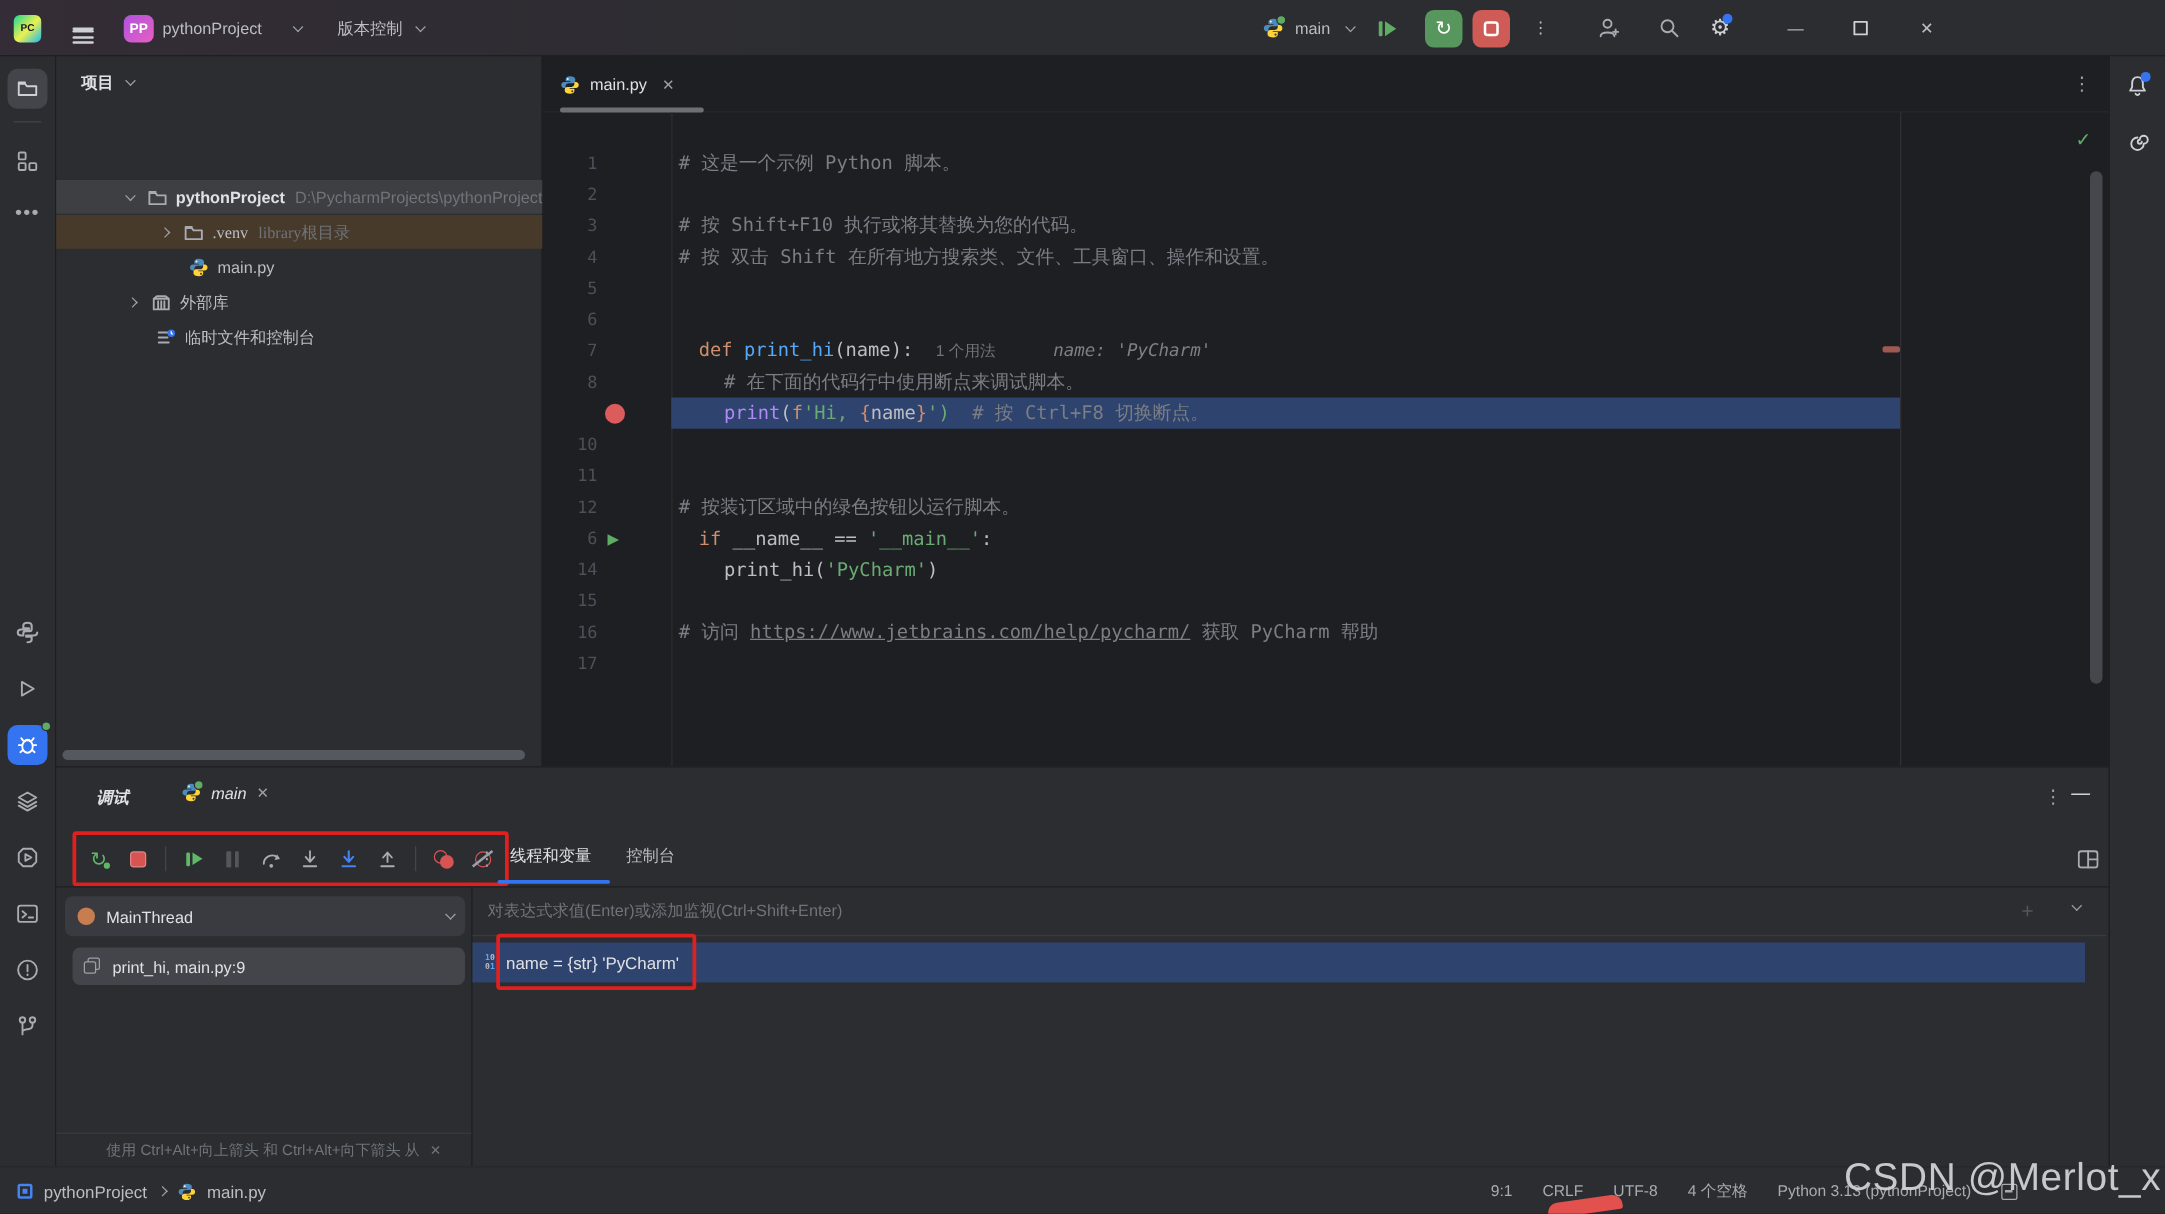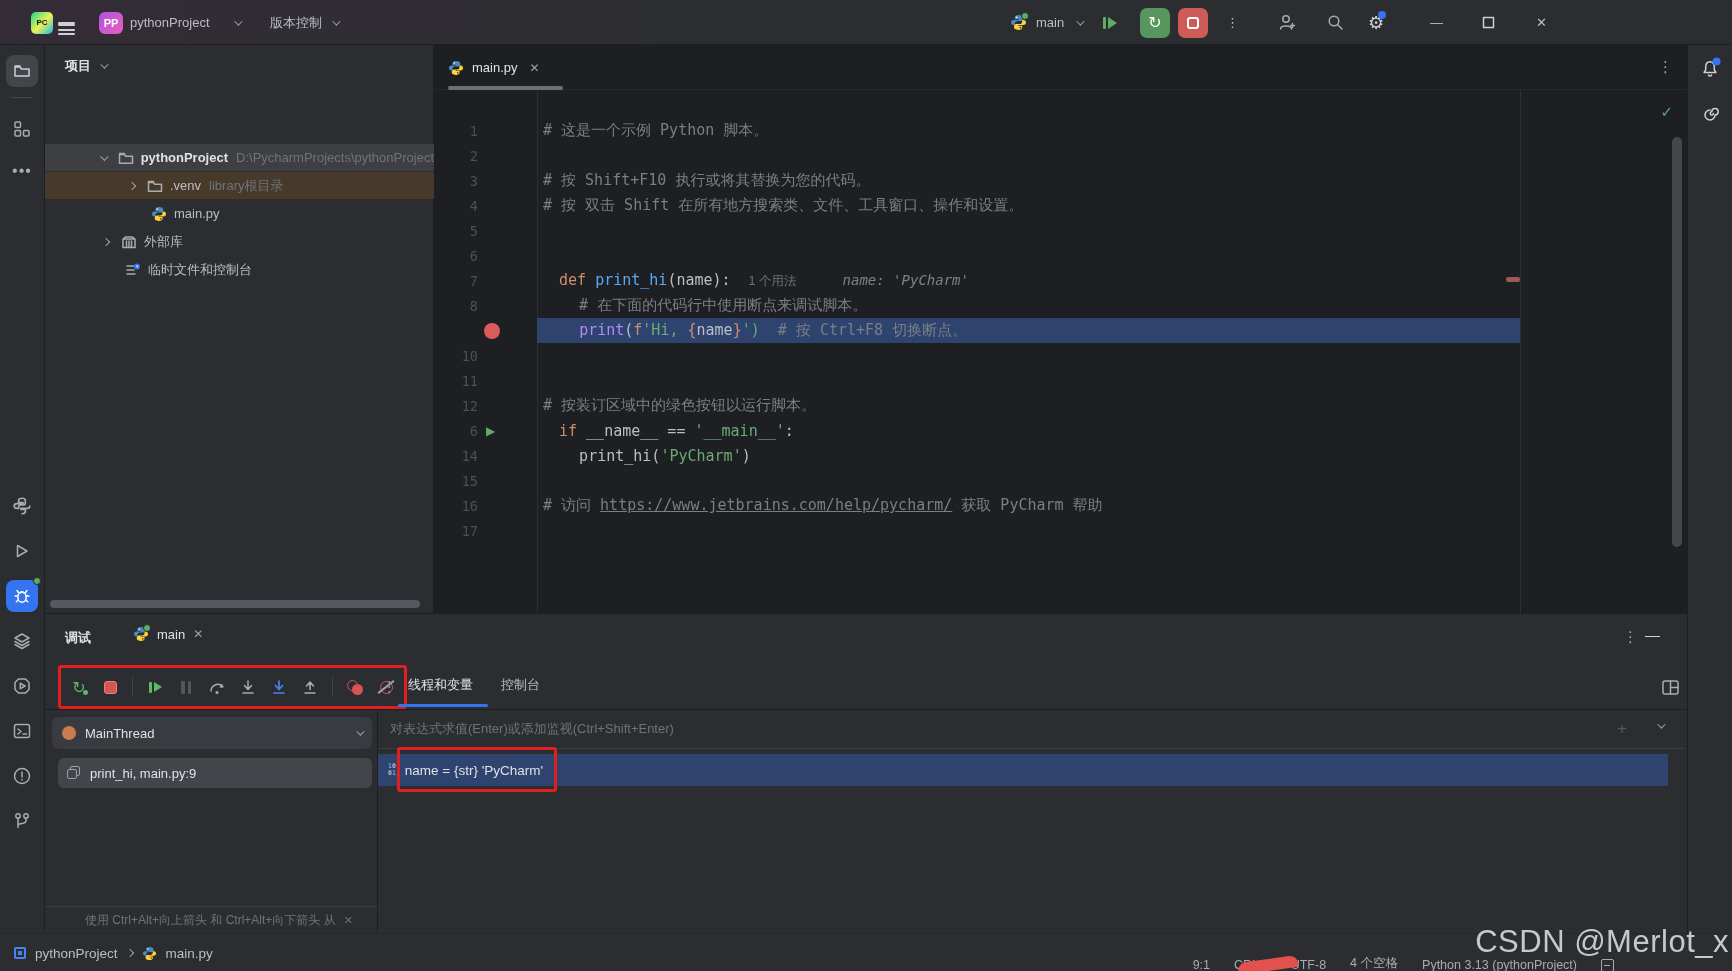--- a/index.html
+++ b/index.html
@@ -9,21 +9,21 @@
   #stage { position:relative; width:1732px; height:971px; background:#1e1f22; }
 
   
   #titlebar { position:absolute; left:0; top:0; width:1732px; height:45px;
     background:linear-gradient(90deg,#342c36 0%,#2c2d31 38%,#2b2d30 100%);
     border-bottom:1px solid #1e1f22; }
   #titlebar .it { position:absolute; top:0; height:45px; display:flex; align-items:center; color:#bcbec4; font-size:13px; }
   .appicon { width:22px; height:22px; border-radius:5px;
     background:linear-gradient(135deg,#1bd596 0%,#ecf151 52%,#19b9f1 100%);
     display:flex; align-items:center; justify-content:center;
-    font:700 8px "Liberation Sans",sans-serif; color:#15161a;margin-left:20px; }
+    font:700 8px "Liberation Sans",sans-serif; color:#15161a; }
   .hamburger span { display:block; width:17px; height:2px; background:#ced0d6; margin:2.5px 0; border-radius:1px; }
   .ppbadge { width:24px; height:22px; border-radius:6px; background:linear-gradient(135deg,#b052e0,#e85fc0);
     color:#fff; font:700 11px "Liberation Sans",sans-serif; display:flex; align-items:center; justify-content:center; }
   .tbtext { color:#dfe1e5; font-size:13.5px; }
   .tbtext2 { color:#bcbec4; font-size:13px;font-family:Liberation Mono, monospace; }
   .chev { display:inline-block; width:6px; height:6px; border-right:1.6px solid #9da0a8;
     border-bottom:1.6px solid #9da0a8; transform:rotate(45deg) translateY(-2px); }
   .chev.r { transform:rotate(-45deg); }
   .kebab { color:#9da0a8; font-size:15px; letter-spacing:0; font-family:"DejaVu Sans",sans-serif; }
   .runbtn { width:30px; height:30px; border-radius:7px; display:flex; align-items:center; justify-content:center; }
@@ -50,21 +50,21 @@
 
   
   #projpanel { position:absolute; left:45px; top:45px; width:389px; height:568px; background:#2b2d30; border-right:1px solid #1e1f22; }
   #projhead { position:absolute; left:20px; top:12px; display:flex; align-items:center; gap:9px;
     color:#dfe1e5; font-size:13px; font-weight:700; }
   .trow { position:absolute; left:0; width:389px; height:27px; display:flex; align-items:center; color:#bcbec4; font-size:13px; white-space:nowrap; overflow:hidden; }
   .trow .nm { color:#bcbec4; }
   .trow .nm.b { color:#dfe1e5; font-weight:700; }
   .trow .meta { color:#6f737a; margin-left:8px; }
   .trow.sel { background:#3d3f43; }
-  .trow.venv { background:#473a2b; }
+  .trow.venv { background:#473a2b;font-family:Liberation Serif, serif; }
   .tico { width:16px; height:16px; margin-right:7px; flex:0 0 auto; position:relative; }
   .tico svg { width:100%; height:100%; display:block; }
   #hscroll { position:absolute; left:5px; top:555px; width:370px; height:8px; background:#55585e; border-radius:4px; }
 
   
   #editor { position:absolute; left:434px; top:45px; width:1253px; height:568px; background:#1e1f22; }
   #tabbar { position:absolute; left:0; top:0; width:1253px; height:45px; border-bottom:1px solid #26282b; }
   #tab-main { position:absolute; left:14px; top:0; height:45px; display:flex; align-items:center; gap:8px; }
   #tab-main .ttl { color:#dfe1e5; font-size:13px; }
   #tab-main .x { color:#9da0a8; font-size:12px; margin-left:4px; }
@@ -84,21 +84,21 @@
   .tk-bi { color:#b189f5; } .tk-str { color:#6aab73; } .tk-br { color:#cf8e6d; }
   .tk-pln { color:#bcbec4; } .tk-lnk { color:#7a7e85; text-decoration:underline; }
   .inlay { color:#6f737a; font:12.5px "Liberation Sans",sans-serif; margin-left:18px; }
   .inlay.dbg { font:italic 14px "DejaVu Sans Mono",monospace; color:#7d8087; margin-left:46px; }
   #edcheck { position:absolute; right:14px; top:58px; color:#5fad65; font-size:15px; font-weight:700; }
   #vscroll { position:absolute; right:5px; top:92px; width:10px; height:410px; background:#45474c; border-radius:5px; }
   #stripe-mark { position:absolute; left:1072px; top:232px; width:14px; height:5px; background:#9e5a52; border-radius:2px; }
 
   
   #debug { position:absolute; left:45px; top:613px; width:1642px; height:320px; background:#2b2d30; border-top:1px solid #1e1f22; }
-  #dbghead { position:absolute; left:0; top:0; width:100%; height:47px; }
+  #dbghead { position:absolute; left:12px; top:0; width:100%; height:47px;font-style:italic; }
   #dbghead .ttl { position:absolute; left:20px; top:15px; color:#dfe1e5; font-size:13px; font-weight:700; }
   #dbgsession { position:absolute; left:88px; top:12px; display:flex; align-items:center; gap:8px; color:#dfe1e5; font-size:13px; }
   #dbgsession .x { color:#9da0a8; font-size:12px; }
   #dbgkebab { position:absolute; left:1578px; top:14px; }
   #dbgmin { position:absolute; left:1600px; top:12px; color:#ced0d6; font-size:15px; }
   #dbgtoolwrap { position:absolute; left:13px; top:51px; height:44px; border:3px solid #e0201f; border-radius:3px;
     display:flex; align-items:center; padding:0 9px; gap:13px; }
   .dico { width:18px; height:18px; display:flex; align-items:center; justify-content:center; position:relative; }
   .vsep { width:1px; height:20px; background:#43454a; }
   .stopsq { width:13px; height:13px; background:#d75452; border:1px solid #e08585; border-radius:3px; }
@@ -146,21 +146,21 @@
   #var-annot { position:absolute; left:352px; top:133px; width:160px; height:45px; border:3px solid #e0201f; border-radius:3px; }
 
   
   #rightstrip { position:absolute; left:1687px; top:45px; width:45px; height:888px; background:#2b2d30; border-left:1px solid #1e1f22; }
 
   
   #statusbar { position:absolute; left:0; top:933px; width:1732px; height:38px; background:#2b2d30; border-top:1px solid #26282b; }
   #crumbs { position:absolute; left:14px; top:0; height:38px; display:flex; align-items:center; gap:9px; color:#bcbec4; font-size:13.5px; }
   .procicon { width:12px; height:12px; border:2px solid #4682f0; border-radius:2px; position:relative; }
   .procicon::after { content:''; position:absolute; left:2px; top:2px; width:4px; height:4px; background:#4682f0; }
-  #statright { position:absolute; right:118px; top:0; height:38px; display:flex; align-items:flex-end; gap:24px; color:#a8abb0; font-size:12.5px; }
+  #statright { position:absolute; right:118px; top:0; height:38px; display:flex; align-items:center; gap:24px; color:#a8abb0; font-size:12.5px; }
   .lockicon { width:13px; height:13px; border:1.5px solid #a8abb0; border-radius:2px; position:relative; }
   .lockicon::after { content:''; position:absolute; left:2px; top:4.5px; width:6px; height:1.5px; background:#a8abb0; }
 
   
   #watermark { position:absolute; right:3px; top:924px; z-index:60; pointer-events:none;
     font-size:31px; color:#ced1d6; opacity:.95; letter-spacing:.5px; }
   #wm-red { position:absolute; left:1238px; top:959px; width:60px; height:12px; background:#e2514d;
     border-radius:8px 8px 2px 2px; transform:rotate(-8deg); z-index:55; }
 
   svg { display:block; }

